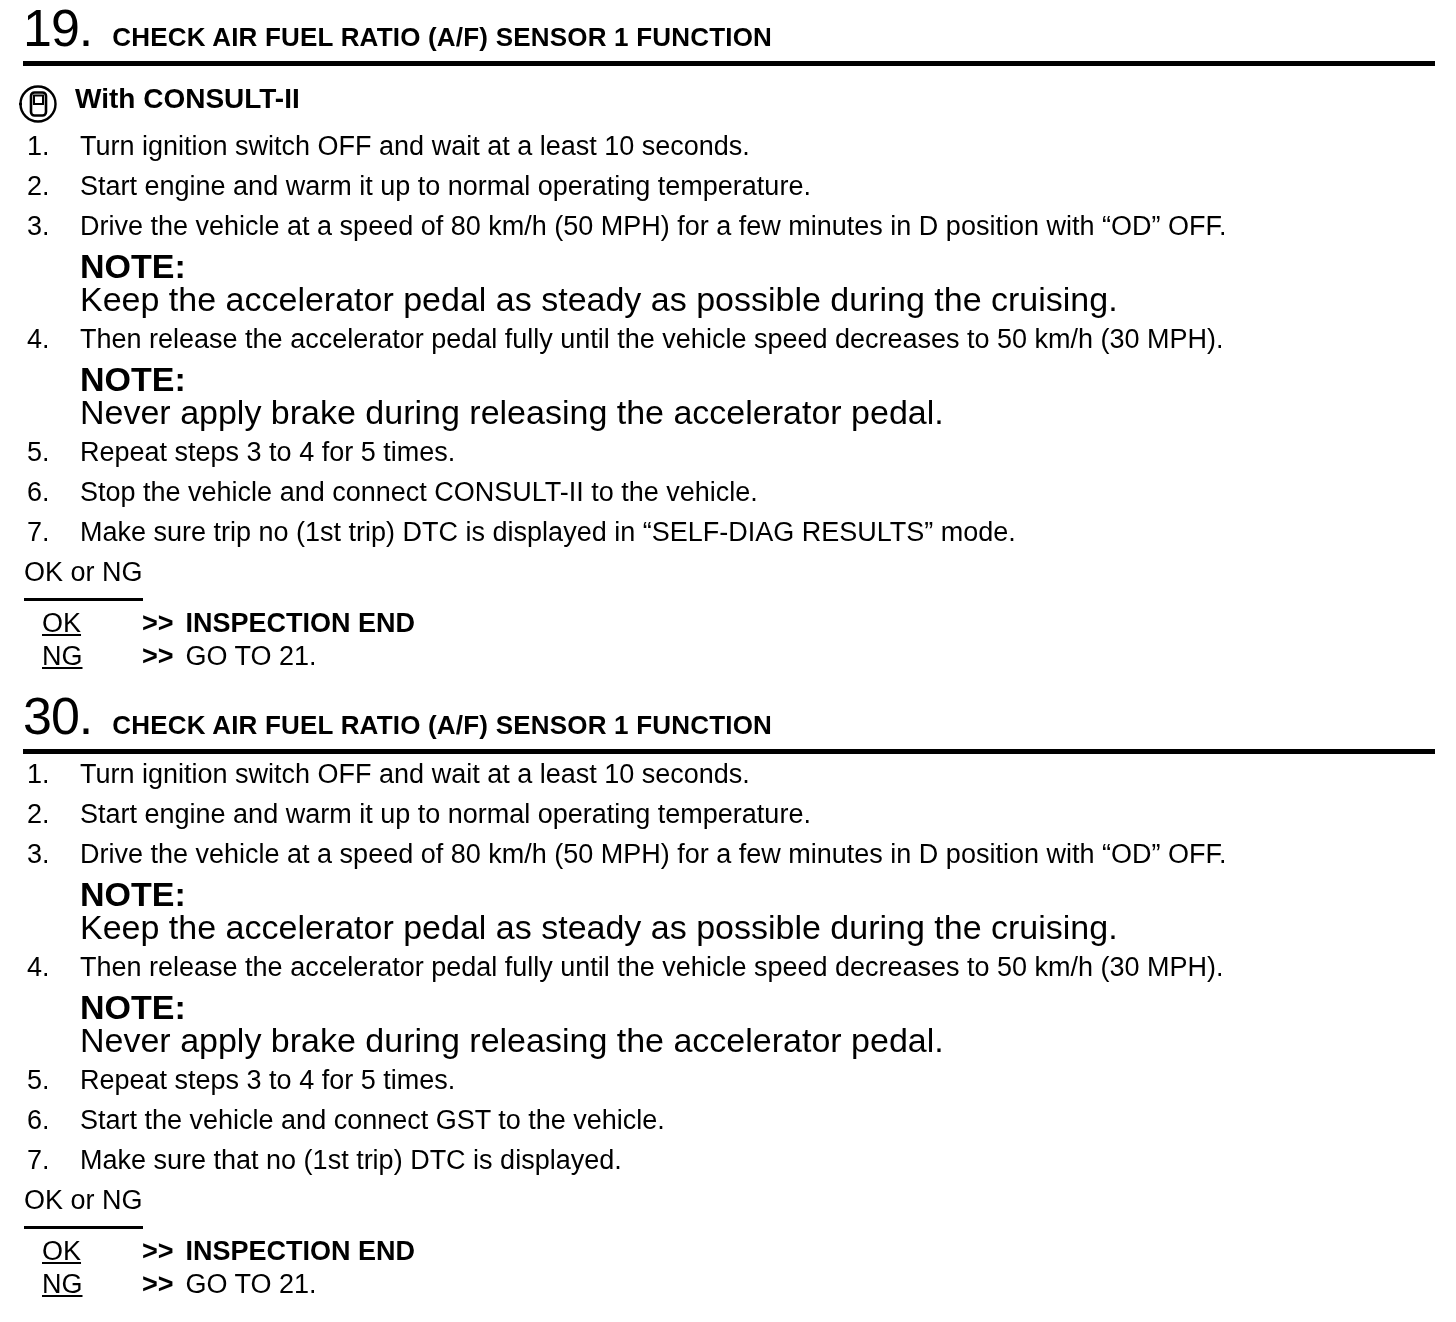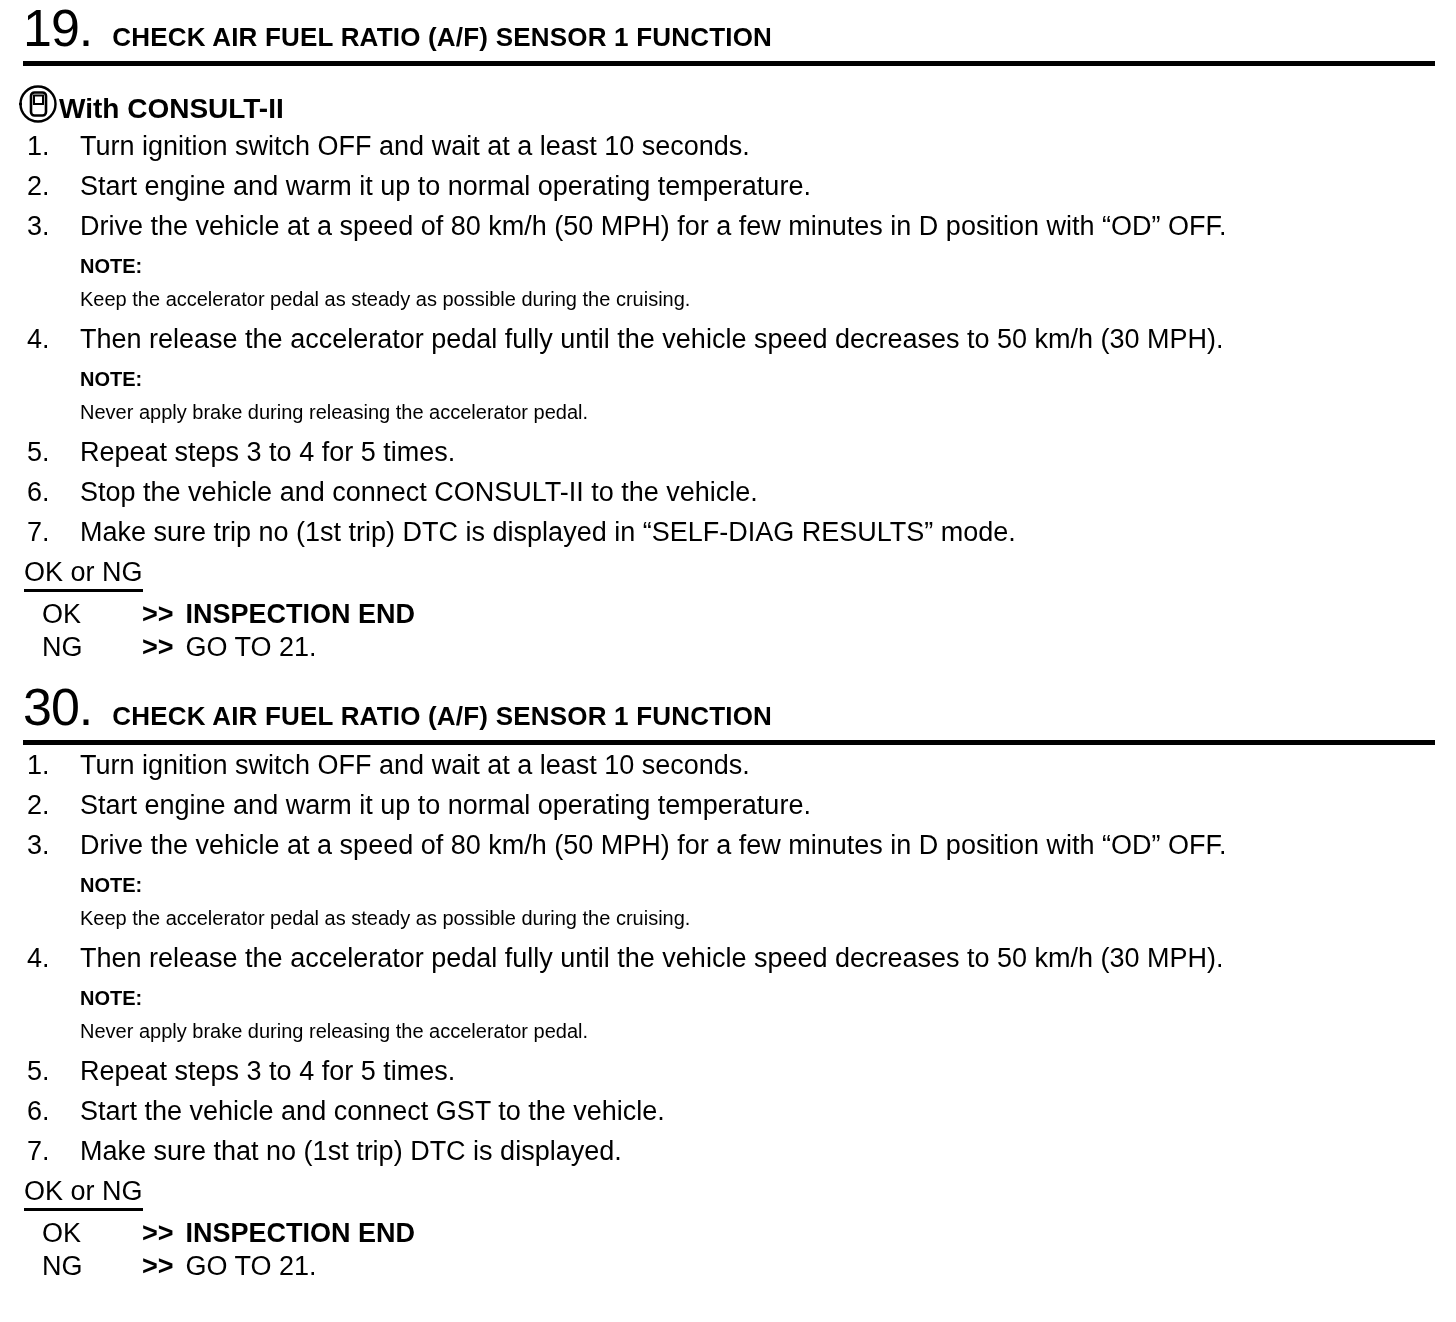--- a/index.html
+++ b/index.html
@@ -38,64 +38,64 @@
   }
   .rule {
     border: none;
     border-top: 5px solid #000;
     margin: 7px 0 0 0;
     width: 1412px;
   }
   
   .method {
     display: flex;
-    align-items: flex-end;
-    gap: 0;
+    align-items: flex-start;
+    gap: 16px;
     margin: 17px 0 5px -6px;
     height: 42px;
   }
   .method-icon { flex: none; width: 42px; height: 42px; }
   .method-label {
     font-size: 28px;
     font-weight: 700;
   }
   
   .steps { margin-top: 4px; }
   .step {
     display: flex;
     line-height: 33px;
     margin: 0 0 7px 4px;
     font-size: 27px;
   }
   .step-num { flex: none; width: 53px; }
   .step-text { flex: 1; }
   .note {
     margin: 0 0 7px 57px;
-    font-size: 20px;
+    font-size: 34px;
     line-height: 33px;
   }
   .note-label { font-weight: 700; }
   
   .decision {
     margin: 5px 0 6px 1px;
     font-size: 27px;
     line-height: 33px;
   }
   .decision-label {
     display: inline-block;
     border-bottom: 3px solid #000;
-    padding-bottom: 0;
+    padding-bottom: 9px;
   }
   .outcome {
     display: flex;
     margin-left: 19px;
     font-size: 27px;
     line-height: 33px;
   }
-  .outcome-result { flex: none; width: 100px; }
+  .outcome-result { flex: none; width: 100px; text-decoration: underline; }
   .outcome-arrow { flex: none; font-weight: 700; margin-right: 12px; }
   .outcome-action-bold { font-weight: 700; }
   .section-20 { margin-top: 17px; }
 </style>
 </head>
 <body>
 
 <div class="page">
 
   <section>

